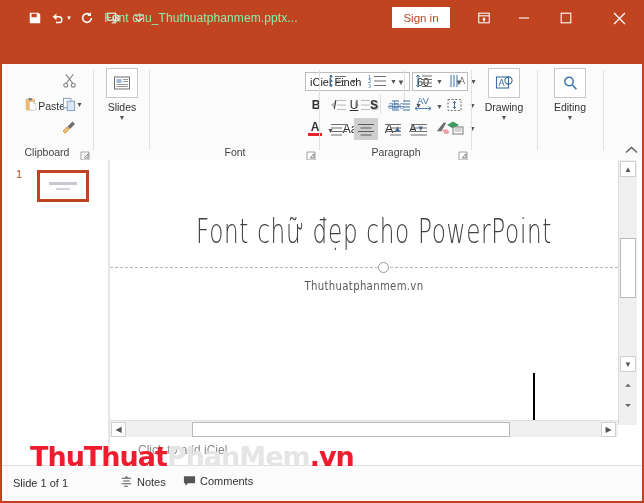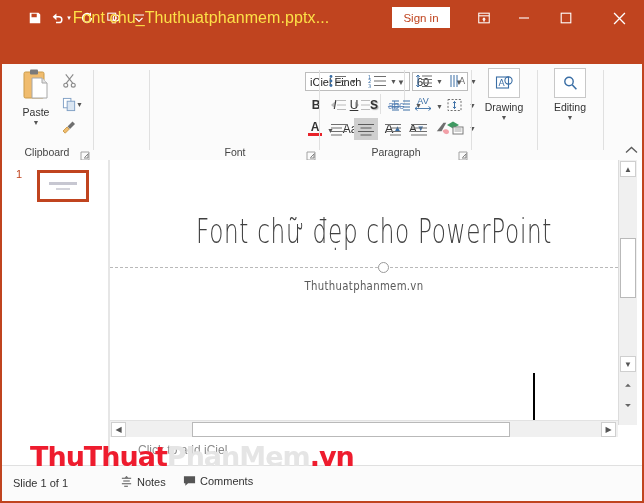--- a/index.html
+++ b/index.html
@@ -12,21 +12,21 @@
   .app{position:relative;width:644px;height:503px;background:#c0441f;overflow:hidden;}
 
   
   .titlebar{position:absolute;left:0;top:0;width:644px;height:36px;background:#c0441f;}
   .qat{position:absolute;left:22px;top:0;height:36px;display:flex;align-items:center;gap:0px;}
   .qat .qbtn{width:26px;height:28px;display:flex;align-items:center;justify-content:center;color:#fff;}
   .qat .qbtn svg{display:block;}
   .title-text{
     position:absolute;left:0;top:0;width:512px;height:36px;
     display:flex;align-items:center;justify-content:center;
-    color:#fde047;font-size:16px;letter-spacing:.1px;pointer-events:none;
+    color:#86efac;font-size:12px;letter-spacing:.1px;pointer-events:none;
   }
   .title-text span{transform:translateX(-55px);}
   .signin{
     position:absolute;left:392px;top:7px;width:58px;height:21px;background:#ffffff;
     color:#c0441f;font-size:11.5px;display:flex;align-items:center;justify-content:center;
   }
   .winbtn{position:absolute;top:0;height:36px;width:36px;display:flex;align-items:center;justify-content:center;color:#fff;}
   .wb-ribbon{left:466px;}
   .wb-min{left:506px;}
   .wb-max{left:548px;}
@@ -47,21 +47,21 @@
   .share{position:absolute;left:580px;top:36px;height:28px;display:flex;align-items:center;color:#fff;font-size:11.5px;gap:4px;}
 
   
   .ribbon{position:absolute;left:0;top:64px;width:644px;height:96px;background:#fbfbfb;border-bottom:1px solid #d2d2d2;}
   .grp{position:absolute;top:0;height:96px;}
   .grp-label{position:absolute;bottom:2px;width:100%;text-align:center;font-size:10.5px;color:#444;}
   .grp-div{position:absolute;top:6px;width:1px;height:80px;background:#e0e0e0;}
   .dlg{position:absolute;bottom:3px;right:4px;width:10px;height:10px;color:#777;}
 
   
-  .paste{position:absolute;left:12px;top:4px;width:48px;height:74px;display:flex;flex-direction:column;align-items:center;}
+  .paste{position:absolute;left:24px;top:4px;width:48px;height:74px;display:flex;flex-direction:row;align-items:center;}
   .paste-lbl{font-size:10.5px;color:#333;margin-top:2px;}
   .mini{position:absolute;width:22px;height:20px;display:flex;align-items:center;justify-content:center;}
 
   
   .bigbtn{position:absolute;width:52px;height:74px;top:4px;display:flex;flex-direction:column;align-items:center;}
   .bigbtn .bx{width:30px;height:28px;border:1px solid #c8c8c8;display:flex;align-items:center;justify-content:center;background:#fff;}
   .bigbtn .lbl{font-size:10.5px;color:#333;margin-top:3px;}
   .caret{font-size:7px;color:#555;line-height:6px;margin-top:2px;}
 
   
@@ -312,20 +312,31 @@
         <svg width="10" height="10" viewBox="0 0 10 10">
             <path d="M1 1h8v8H1z" fill="none" stroke="#999" stroke-width=".9"></path>
             <path d="M8 3v4H4" stroke="#777" stroke-width=".9" fill="none"></path>
             <path d="M8.6 2.4L4.6 6.4" stroke="#777" stroke-width=".9"></path>
           </svg>
       </div>
       <div class="grp-div" style="left:93px;"></div>
     </div>
 
     <div class="grp" style="left:94px;width:56px;">
+      <div class="bigbtn" style="left:2px;">
+        <div class="bx">
+          <svg width="18" height="16" viewBox="0 0 18 16">
+              <rect x="1.5" y="2" width="15" height="12" fill="#fff" stroke="#6f6f6f" stroke-width="1"></rect>
+              <rect x="3.5" y="4" width="5" height="4" fill="#9fb8d4"></rect>
+              <path d="M10 4.5h5M10 6.5h5M3.5 9.5h11.5M3.5 11.5h11.5" stroke="#8a8a8a" stroke-width=".9"></path>
+            </svg>
+        </div>
+        <span class="lbl">Slides</span>
+        <span class="caret">▼</span>
+      </div>
       <div class="grp-div" style="left:55px;"></div>
     </div>
 
     <div class="grp" style="left:150px;width:170px;">
       <div class="fontname">
         <span>iCiel Finch</span>
         <span class="cbcaret">▼</span>
       </div>
       <div class="fontsize">
         <span>60</span>

